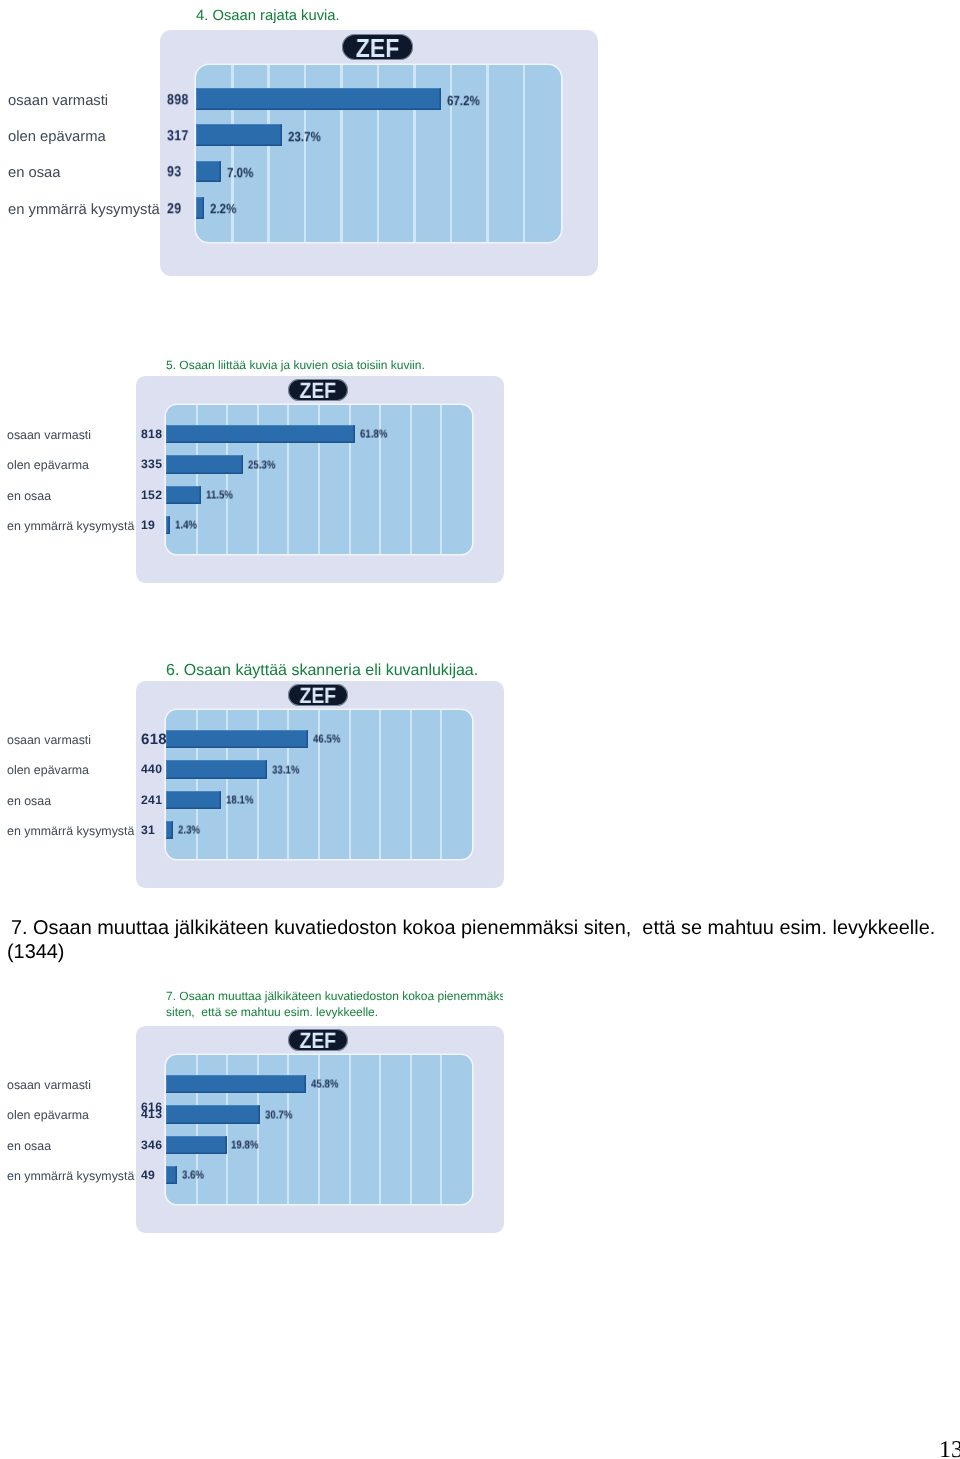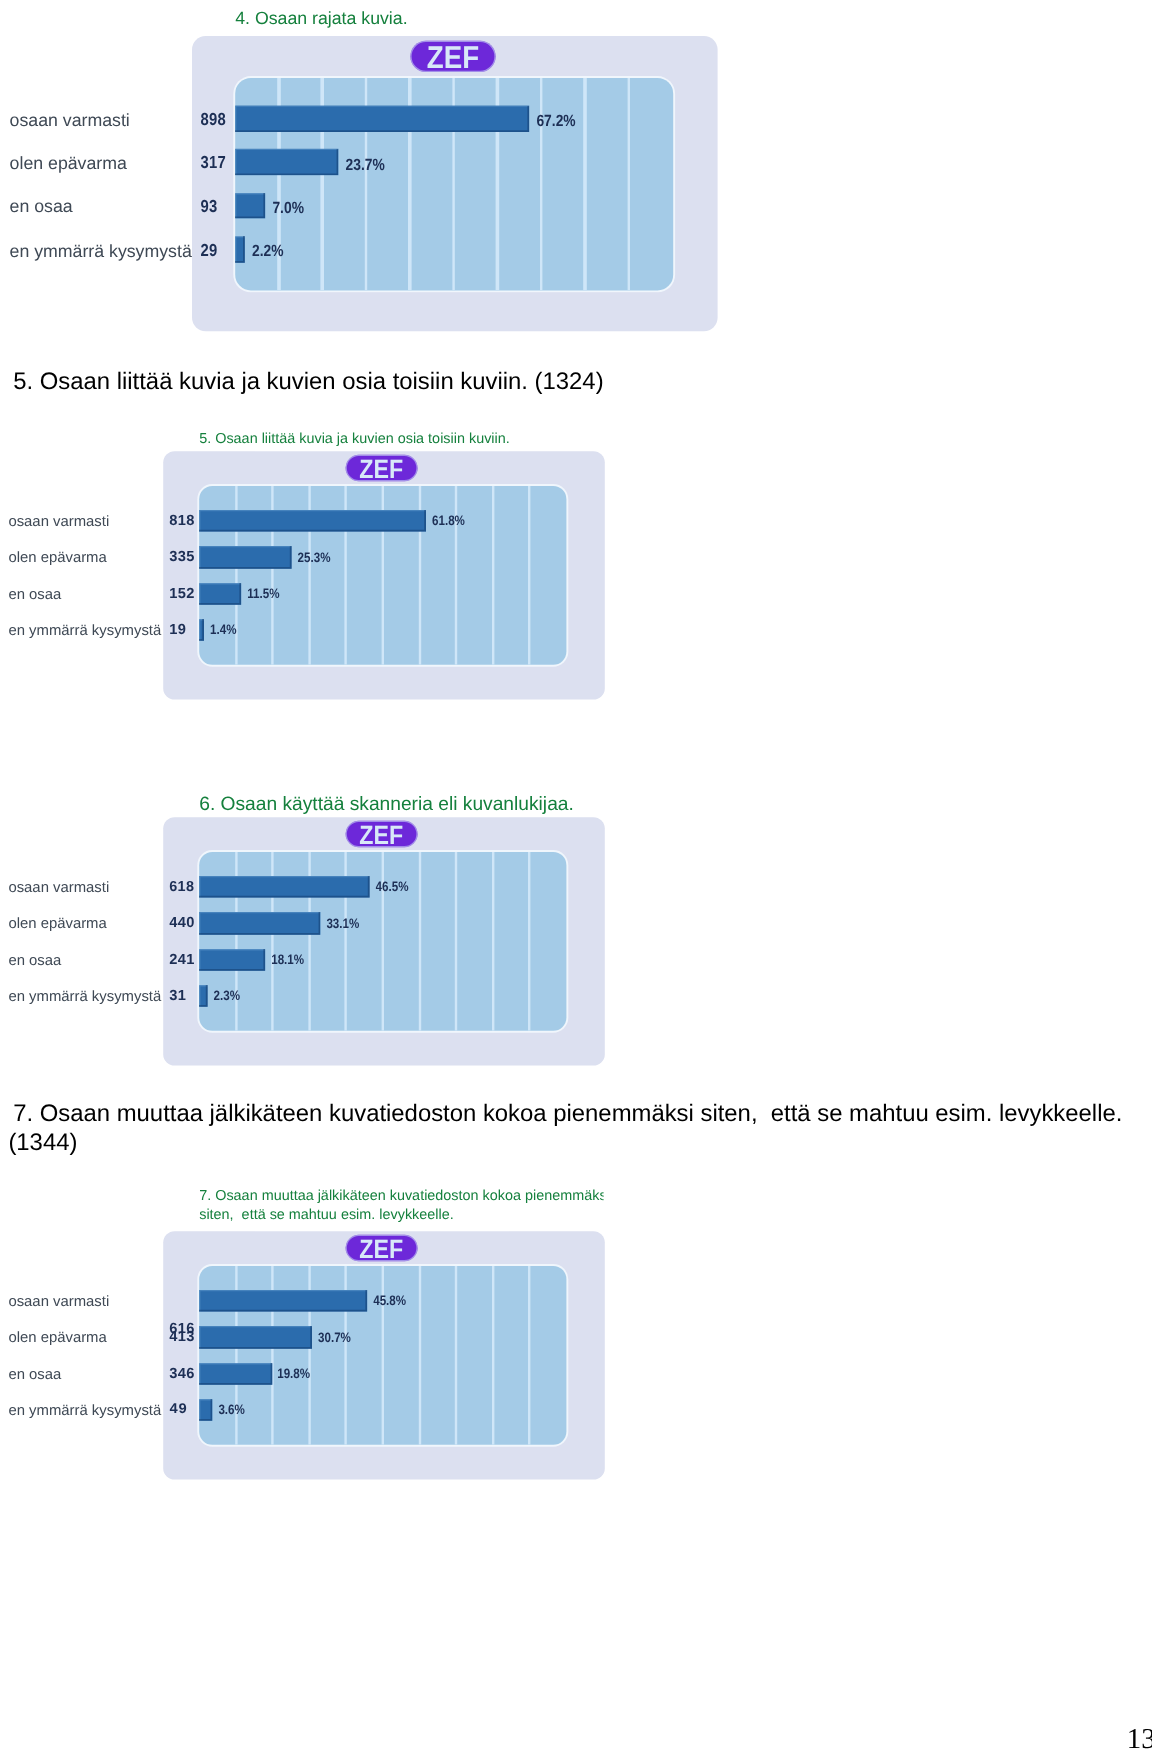--- a/index.html
+++ b/index.html
@@ -11,21 +11,21 @@
 
   
   .qheading{position:absolute;font-family:"Liberation Sans",sans-serif;
             font-size:19.9px;line-height:24px;color:#000;white-space:pre;}
 
   
   .fig{position:absolute;overflow:hidden;}
   .panel{position:absolute;background:#dce0f0;border-radius:14px;}
   .figtitle{position:absolute;color:#15803d;font-family:"Liberation Sans",sans-serif;
             white-space:pre;}
-  .zef{position:absolute;background:#6d28d9;border-radius:999px;
+  .zef{position:absolute;background:#0f172a;border-radius:999px;
        box-shadow:inset 0 0 0 1px rgba(205,228,246,.55);}
   .zeftxt{position:absolute;left:0;top:0;width:100%;height:100%;
           display:flex;align-items:center;justify-content:center;
           color:#d8e8f8;font-weight:bold;}
   .plot{position:absolute;background:#a4cbe7;border-radius:10px;overflow:hidden;
         box-shadow:0 0 0 1.6px rgba(243,249,254,.85);}
   .gl{position:absolute;top:0;bottom:0;background:#cfe6f8;}
   .bar{position:absolute;background:#2b6cad;
        box-shadow:inset -1.5px -1.5px 0 0 rgba(13,52,97,.45), inset 1px 1px 0 0 rgba(120,175,222,.35);}
   .cat{position:absolute;color:#3f4955;white-space:pre;text-align:left;}
@@ -69,21 +69,20 @@
       <div class="bar" style="left:195.76px;top:160.524px;width:25.53264px;height:21.932799999999997px;"></div>
       <div class="pct" style="left:227.01424px;top:173.04px;transform:translateY(-50%) scaleX(0.85);font-size:13.588799999999999px;line-height:15.495999999999999px;">7.0%</div>
       <div class="num" style="left:166.6024px;top:173.4904px;transform:translateY(-50%) scaleX(0.85);transform-origin:left center;font-size:14.542399999999999px;line-height:15.495999999999999px;letter-spacing:0.3576px;text-align:left;">93</div>
       <div class="cat" style="left:7.6px;top:174.4904px;transform:translateY(-50%);font-size:14.7808px;line-height:17.88px;">en osaa</div>
       <div class="bar" style="left:195.76px;top:196.64159999999998px;width:8.024544px;height:21.932799999999997px;"></div>
       <div class="pct" style="left:209.50614399999998px;top:209.15759999999997px;transform:translateY(-50%) scaleX(0.85);font-size:13.588799999999999px;line-height:15.495999999999999px;">2.2%</div>
       <div class="num" style="left:166.6024px;top:209.60799999999998px;transform:translateY(-50%) scaleX(0.85);transform-origin:left center;font-size:14.542399999999999px;line-height:15.495999999999999px;letter-spacing:0.3576px;text-align:left;">29</div>
       <div class="cat" style="left:7.6px;top:210.60799999999998px;transform:translateY(-50%);font-size:14.7808px;line-height:17.88px;">en ymmärrä kysymystä</div>
     </div>
 
-  <div class="qheading" id="h5" style="left:10.9px;top:306px;">5. Osaan liittää kuvia ja kuvien osia toisiin kuviin. (1324)</div>
 
   <div class="fig" id="fig1" style="left: 0px; top: 0px; width: 960px; height: 1459px;">
       <div class="panel" style="left:136px;top:376px;width:367.8px;height:206.5px;border-radius:9.5px;"></div>
       <div class="plot" style="left:166px;top:405px;width:306px;height:148.5px;border-radius:11px;">
         <div class="gl" style="left:29.5px;width:2.2px;"></div>
         <div class="gl" style="left:60.1px;width:2.2px;"></div>
         <div class="gl" style="left:90.7px;width:2.2px;"></div>
         <div class="gl" style="left:121.30000000000001px;width:2.2px;"></div>
         <div class="gl" style="left:151.9px;width:2.2px;"></div>
         <div class="gl" style="left:182.5px;width:2.2px;"></div>
@@ -126,21 +125,21 @@
         <div class="gl" style="left:213.1px;width:2.2px;"></div>
         <div class="gl" style="left:243.70000000000002px;width:2.2px;"></div>
         <div class="gl" style="left:274.29999999999995px;width:2.2px;"></div>
       </div>
       <div class="zef" style="left:288.34999999999997px;top:684px;width:59.5px;height:22.4px;">
         <div class="zeftxt" style="font-size:22px;line-height:22.4px;transform:scaleX(0.88);padding-top:2.2px;box-sizing:border-box;">ZEF</div>
       </div>
       <div class="figtitle" style="left:165.8px;top:662.8px;font-size:16px;line-height:15.6px;">6. Osaan käyttää skanneria eli kuvanlukijaa.</div>
       <div class="bar" style="left:166px;top:729.9px;width:142.29px;height:18.4px;"></div>
       <div class="pct" style="left:313.09px;top:740.4px;transform:translateY(-50%) scaleX(0.85);font-size:11.4px;line-height:13px;">46.5%</div>
-      <div class="num" style="left:140.7px;top:739.1px;transform:translateY(-50%) scaleX(1);transform-origin:left center;font-size:12px;line-height:13px;letter-spacing:0.3px;text-align:left;">618</div>
+      <div class="num" style="left:140.7px;top:739.1px;transform:translateY(-50%) scaleX(1);transform-origin:left center;font-size:15px;line-height:13px;letter-spacing:0.3px;text-align:left;">618</div>
       <div class="cat" style="left:7.4px;top:740.1px;transform:translateY(-50%);font-size:12.4px;line-height:15px;">osaan varmasti</div>
       <div class="bar" style="left:166px;top:760.1999999999999px;width:101.286px;height:18.4px;"></div>
       <div class="pct" style="left:272.086px;top:770.6999999999999px;transform:translateY(-50%) scaleX(0.85);font-size:11.4px;line-height:13px;">33.1%</div>
       <div class="num" style="left:140.7px;top:769.4px;transform:translateY(-50%) scaleX(1);transform-origin:left center;font-size:12.2px;line-height:13px;letter-spacing:0.3px;text-align:center;">440</div>
       <div class="cat" style="left:7.4px;top:770.4px;transform:translateY(-50%);font-size:12.4px;line-height:15px;">olen epävarma</div>
       <div class="bar" style="left:166px;top:790.5px;width:55.386px;height:18.4px;"></div>
       <div class="pct" style="left:226.186px;top:801px;transform:translateY(-50%) scaleX(0.85);font-size:11.4px;line-height:13px;">18.1%</div>
       <div class="num" style="left:140.7px;top:799.7px;transform:translateY(-50%) scaleX(1);transform-origin:left center;font-size:12.2px;line-height:13px;letter-spacing:0.3px;text-align:left;">241</div>
       <div class="cat" style="left:7.4px;top:800.7px;transform:translateY(-50%);font-size:12.4px;line-height:15px;">en osaa</div>
       <div class="bar" style="left:166px;top:820.8px;width:7.037999999999999px;height:18.4px;"></div>
@@ -177,19 +176,19 @@
       <div class="bar" style="left:166px;top:1105.2px;width:93.942px;height:18.4px;"></div>
       <div class="pct" style="left:264.742px;top:1115.7px;transform:translateY(-50%) scaleX(0.85);font-size:11.4px;line-height:13px;">30.7%</div>
       <div class="num" style="left:140.7px;top:1114.4px;transform:translateY(-50%) scaleX(1);transform-origin:left center;font-size:12.2px;line-height:13px;letter-spacing:0.3px;text-align:left;">413</div>
       <div class="cat" style="left:7.4px;top:1115.4px;transform:translateY(-50%);font-size:12.4px;line-height:15px;">olen epävarma</div>
       <div class="bar" style="left:166px;top:1135.5px;width:60.588px;height:18.4px;"></div>
       <div class="pct" style="left:231.388px;top:1146px;transform:translateY(-50%) scaleX(0.85);font-size:11.4px;line-height:13px;">19.8%</div>
       <div class="num" style="left:140.7px;top:1144.7px;transform:translateY(-50%) scaleX(1);transform-origin:left center;font-size:12.2px;line-height:13px;letter-spacing:0.3px;text-align:left;">346</div>
       <div class="cat" style="left:7.4px;top:1145.7px;transform:translateY(-50%);font-size:12.4px;line-height:15px;">en osaa</div>
       <div class="bar" style="left:166px;top:1165.8000000000002px;width:11.016000000000002px;height:18.4px;"></div>
       <div class="pct" style="left:181.816px;top:1176.3000000000002px;transform:translateY(-50%) scaleX(0.85);font-size:11.4px;line-height:13px;">3.6%</div>
-      <div class="num" style="left:140.7px;top:1175.0000000000002px;transform:translateY(-50%) scaleX(1);transform-origin:left center;font-size:12.2px;line-height:13px;letter-spacing:0.3px;text-align:right;font-family:Liberation Mono, monospace;">49</div>
+      <div class="num" style="left:140.7px;top:1175.0000000000002px;transform:translateY(-50%) scaleX(1);transform-origin:left center;font-size:12.2px;line-height:13px;letter-spacing:0.3px;text-align:right;">49</div>
       <div class="cat" style="left:7.4px;top:1176.0000000000002px;transform:translateY(-50%);font-size:12.4px;line-height:15px;">en ymmärrä kysymystä</div>
     </div>
 
   <div class="pagenum" style="left:939px;top:1438px;">13</div>
 
 </div>
 
 </body></html>

